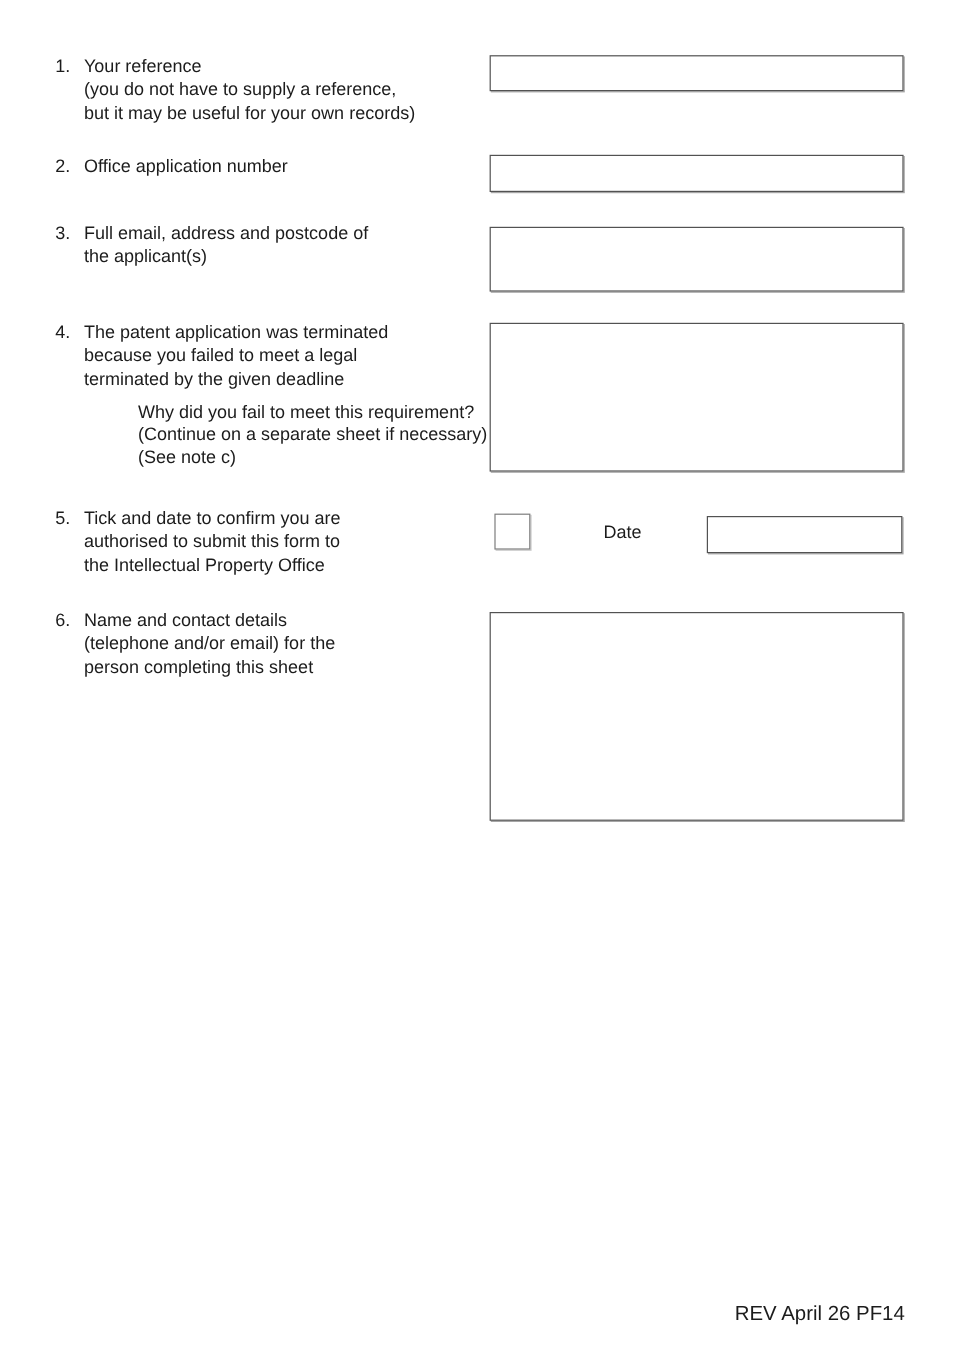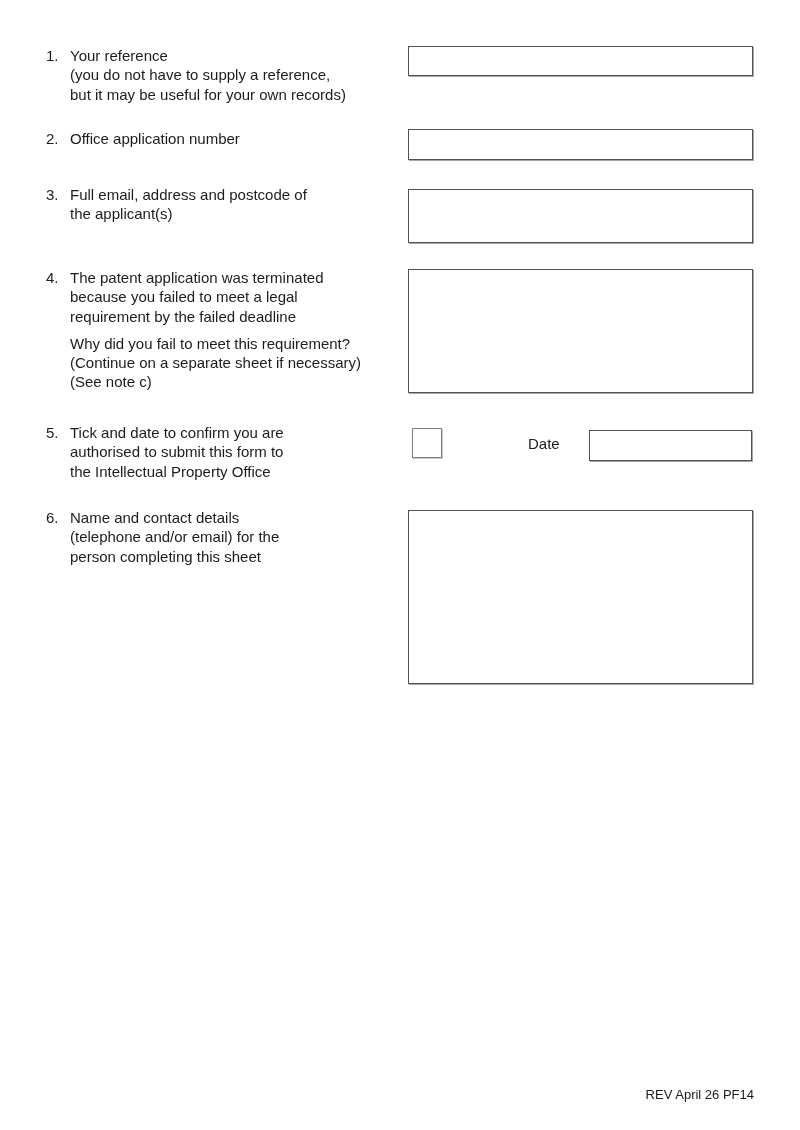--- a/index.html
+++ b/index.html
@@ -8,48 +8,48 @@
     width:800px;height:1130px;
     background:#ffffff;
     font-family:"Liberation Sans","DejaVu Sans",sans-serif;
     font-size:15px;line-height:19.3px;color:#1c1c1c;
     overflow:hidden;
   }
   .item{position:absolute;left:46px;display:flex;align-items:flex-start;}
   .item .num{width:24px;flex:0 0 24px;}
   .item .text{width:342px;}
   .para{white-space:pre-line;}
-  .para + .para{margin-top:8px;}
+  .para + .para{margin-top:8px;margin-left:45px;}
   .box{
     position:absolute;left:408px;width:345px;
     box-sizing:border-box;background:#ffffff;
     border:1px solid #525252;
     box-shadow:1px 1px 0 #a6a6a6;
   }
   #box1{top:46px;height:30px;}
   #box2{top:129px;height:31px;}
   #box3{top:189px;height:54px;}
   #box4{top:269px;height:124px;}
   #box6{top:510px;height:174px;}
   .checkbox{
     position:absolute;left:412px;top:428px;width:30px;height:30px;
     box-sizing:border-box;background:#ffffff;
     border:1px solid #7d7d7d;
     box-shadow:1px 1px 0 #c9c9c9;
   }
-  .date-label{position:absolute;left:528px;top:434px;}
+  .date-label{position:absolute;left:503px;top:434px;}
   .datebox{
     position:absolute;left:589px;top:430px;width:163px;height:31px;
     box-sizing:border-box;background:#ffffff;
     border:1px solid #525252;
     box-shadow:1px 1px 0 #a6a6a6;
   }
   .footer{
     position:absolute;right:46px;top:1088px;
-    font-size:13px;line-height:14px;color:#1c1c1c;
+    font-size:17px;line-height:14px;color:#1c1c1c;
   }
 </style>
 </head>
 <body>
 
 <div class="page">
 
   <div class="item" style="top:46px">
     <span class="num">1.</span>
     <div class="text">
@@ -75,21 +75,21 @@
 the applicant(s)</div>
     </div>
   </div>
   <div class="box" id="box3" role="textbox"></div>
 
   <div class="item" style="top:268px">
     <span class="num">4.</span>
     <div class="text">
       <div class="para">The patent application was terminated
 because you failed to meet a legal
-requirement by the failed deadline</div>
+terminated by the given deadline</div>
       <div class="para">Why did you fail to meet this requirement?
 (Continue on a separate sheet if necessary)
 (See note c)</div>
     </div>
   </div>
   <div class="box" id="box4" role="textbox"></div>
 
   <div class="item" style="top:423px">
     <span class="num">5.</span>
     <div class="text">

